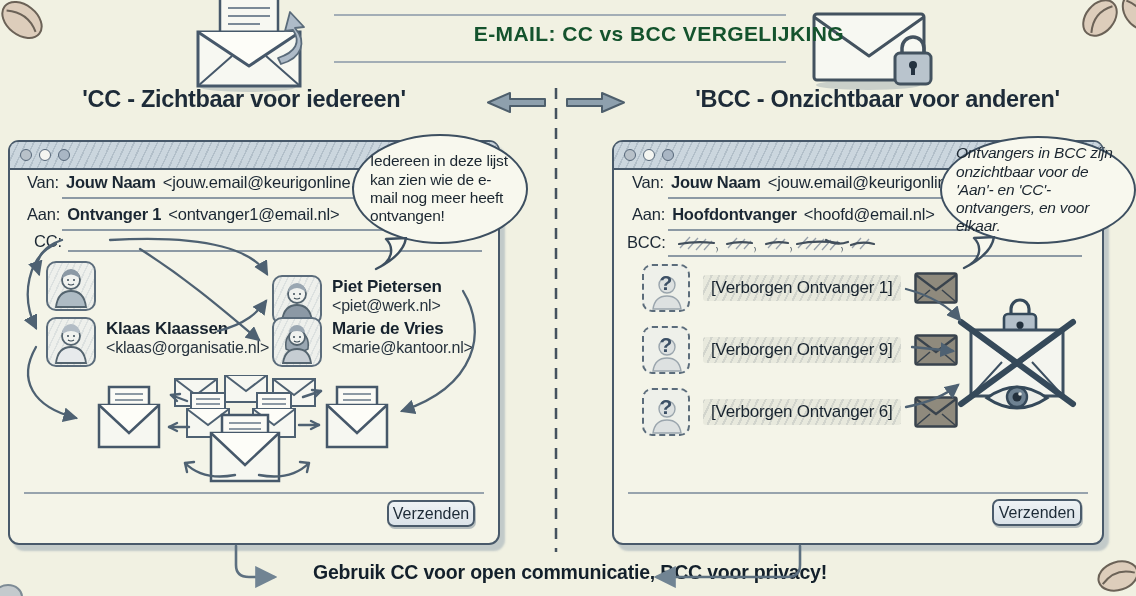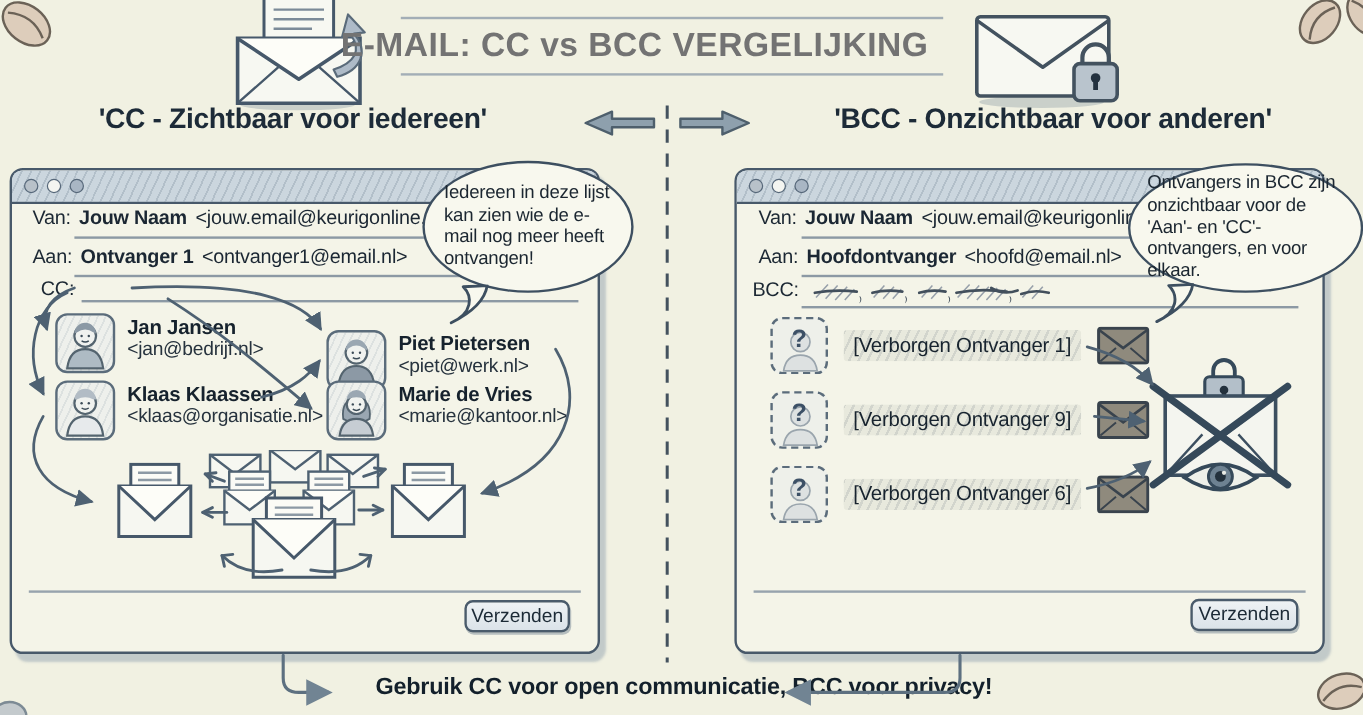--- a/index.html
+++ b/index.html
@@ -3,22 +3,22 @@
 <meta charset="utf-8">
 <style>
   * { margin:0; padding:0; box-sizing:border-box; }
   html,body { width:1136px; height:596px; }
   body { font-family:"Liberation Sans", sans-serif; background:#f1f1e2; }
   .canvas { position:relative; width:1136px; height:596px; background:#f1f1e2; overflow:hidden; }
   .abs { position:absolute; }
 
   
   .title-line { position:absolute; height:2px; background:#a3aeb6; width:452px; left:334px; }
-  .main-title { position:absolute; left:284px; top:22px; width:560px; text-align:left;
-    font-size:28px; font-weight:700; letter-spacing:.4px; color:#737373; }
+  .main-title { position:absolute; left:284px; top:22px; width:560px; text-align:right;
+    font-size:21px; font-weight:700; letter-spacing:.4px; color:#14532d; }
 
   
   .section-heading { position:absolute; top:86px; font-size:23.5px; font-weight:700;
     color:#1d2b38; text-align:center; letter-spacing:-.3px; }
   .heading-left { left:24px; width:440px; }
   .heading-right { left:655px; width:445px; }
 
   
   .window { position:absolute; top:140px; width:492px; height:405px; background:#f4f4e8;
     border:2.5px solid #48596a; border-radius:11px;
@@ -58,21 +58,21 @@
     font-size:21px; font-weight:700; color:#3c5066; }
   .hidden-label { font-size:17px; color:#18242f; letter-spacing:-.2px; padding:3px 8px;
     background:repeating-linear-gradient(115deg, rgba(110,120,130,.18) 0 2px, rgba(0,0,0,0) 2px 7px), rgba(222,224,212,.55);
     border-radius:3px; white-space:nowrap; }
 
   
   .bubble { position:absolute; border:2.5px solid #3d4f60; background:#f8f8ee; border-radius:50%;
     display:flex; align-items:center; justify-content:center; text-align:left;
     font-size:15.5px; color:#1b2630; letter-spacing:-.2px; line-height:1.18; z-index:6; }
   .bubble-left { left:352px; top:134px; width:176px; height:110px; padding:10px 16px; }
-  .bubble-right { left:940px; top:136px; width:196px; height:108px; padding:10px 14px; }
+  .bubble-right { left:940px; top:136px; width:196px; height:108px; padding:10px 14px;font-style:italic; }
   .bubble-tail { position:absolute; z-index:7; }
 
   
   .footer-caption { position:absolute; left:250px; top:561px; width:640px; text-align:center;
     font-size:19.5px; font-weight:600; color:#13202b; letter-spacing:-.2px; }
 
   svg { display:block; }
   .deco { pointer-events:none; }
 </style>
 </head>
@@ -172,24 +172,20 @@
     <div class="contact" style="left:36px;top:119px;">
       <div class="avatar-box">
         <svg width="46" height="46" viewBox="0 0 46 46">
             <circle cx="23" cy="17" r="9" fill="#f0f2ef" stroke="#54646f" stroke-width="1.8"></circle>
             <path d="M14,15 a9,9 0 0 1 18,0 l-2,-1 q-7,-5 -14,0 z" fill="#8b99a5"></path>
             <path d="M8,44 Q10,28 23,28 Q36,28 38,44 Z" fill="#aebbc4" stroke="#54646f" stroke-width="1.8"></path>
             <circle cx="20" cy="17" r="1" fill="#3a4a56"></circle>
             <circle cx="26" cy="17" r="1" fill="#3a4a56"></circle>
             <path d="M20,21 q3,2 6,0" stroke="#3a4a56" stroke-width="1.2" fill="none"></path>
           </svg>
-      </div>
-      <div>
-        <div class="contact-name">Jan Jansen</div>
-        <div class="contact-email">&lt;jan@bedrijf.nl&gt;</div>
       </div>
     </div>
     <div class="contact" style="left:262px;top:119px;margin-top:14px;">
       <div class="avatar-box">
         <svg width="46" height="46" viewBox="0 0 46 46">
             <circle cx="23" cy="17" r="9" fill="#f0f2ef" stroke="#54646f" stroke-width="1.8"></circle>
             <path d="M14,15 a9,9 0 0 1 18,0 l-3,-2 q-6,-4 -12,0 z" fill="#9aa7b2"></path>
             <path d="M8,44 Q10,28 23,28 Q36,28 38,44 Z" fill="#8c99a5" stroke="#54646f" stroke-width="1.8"></path>
             <circle cx="20" cy="17" r="1" fill="#3a4a56"></circle>
             <circle cx="26" cy="17" r="1" fill="#3a4a56"></circle>

